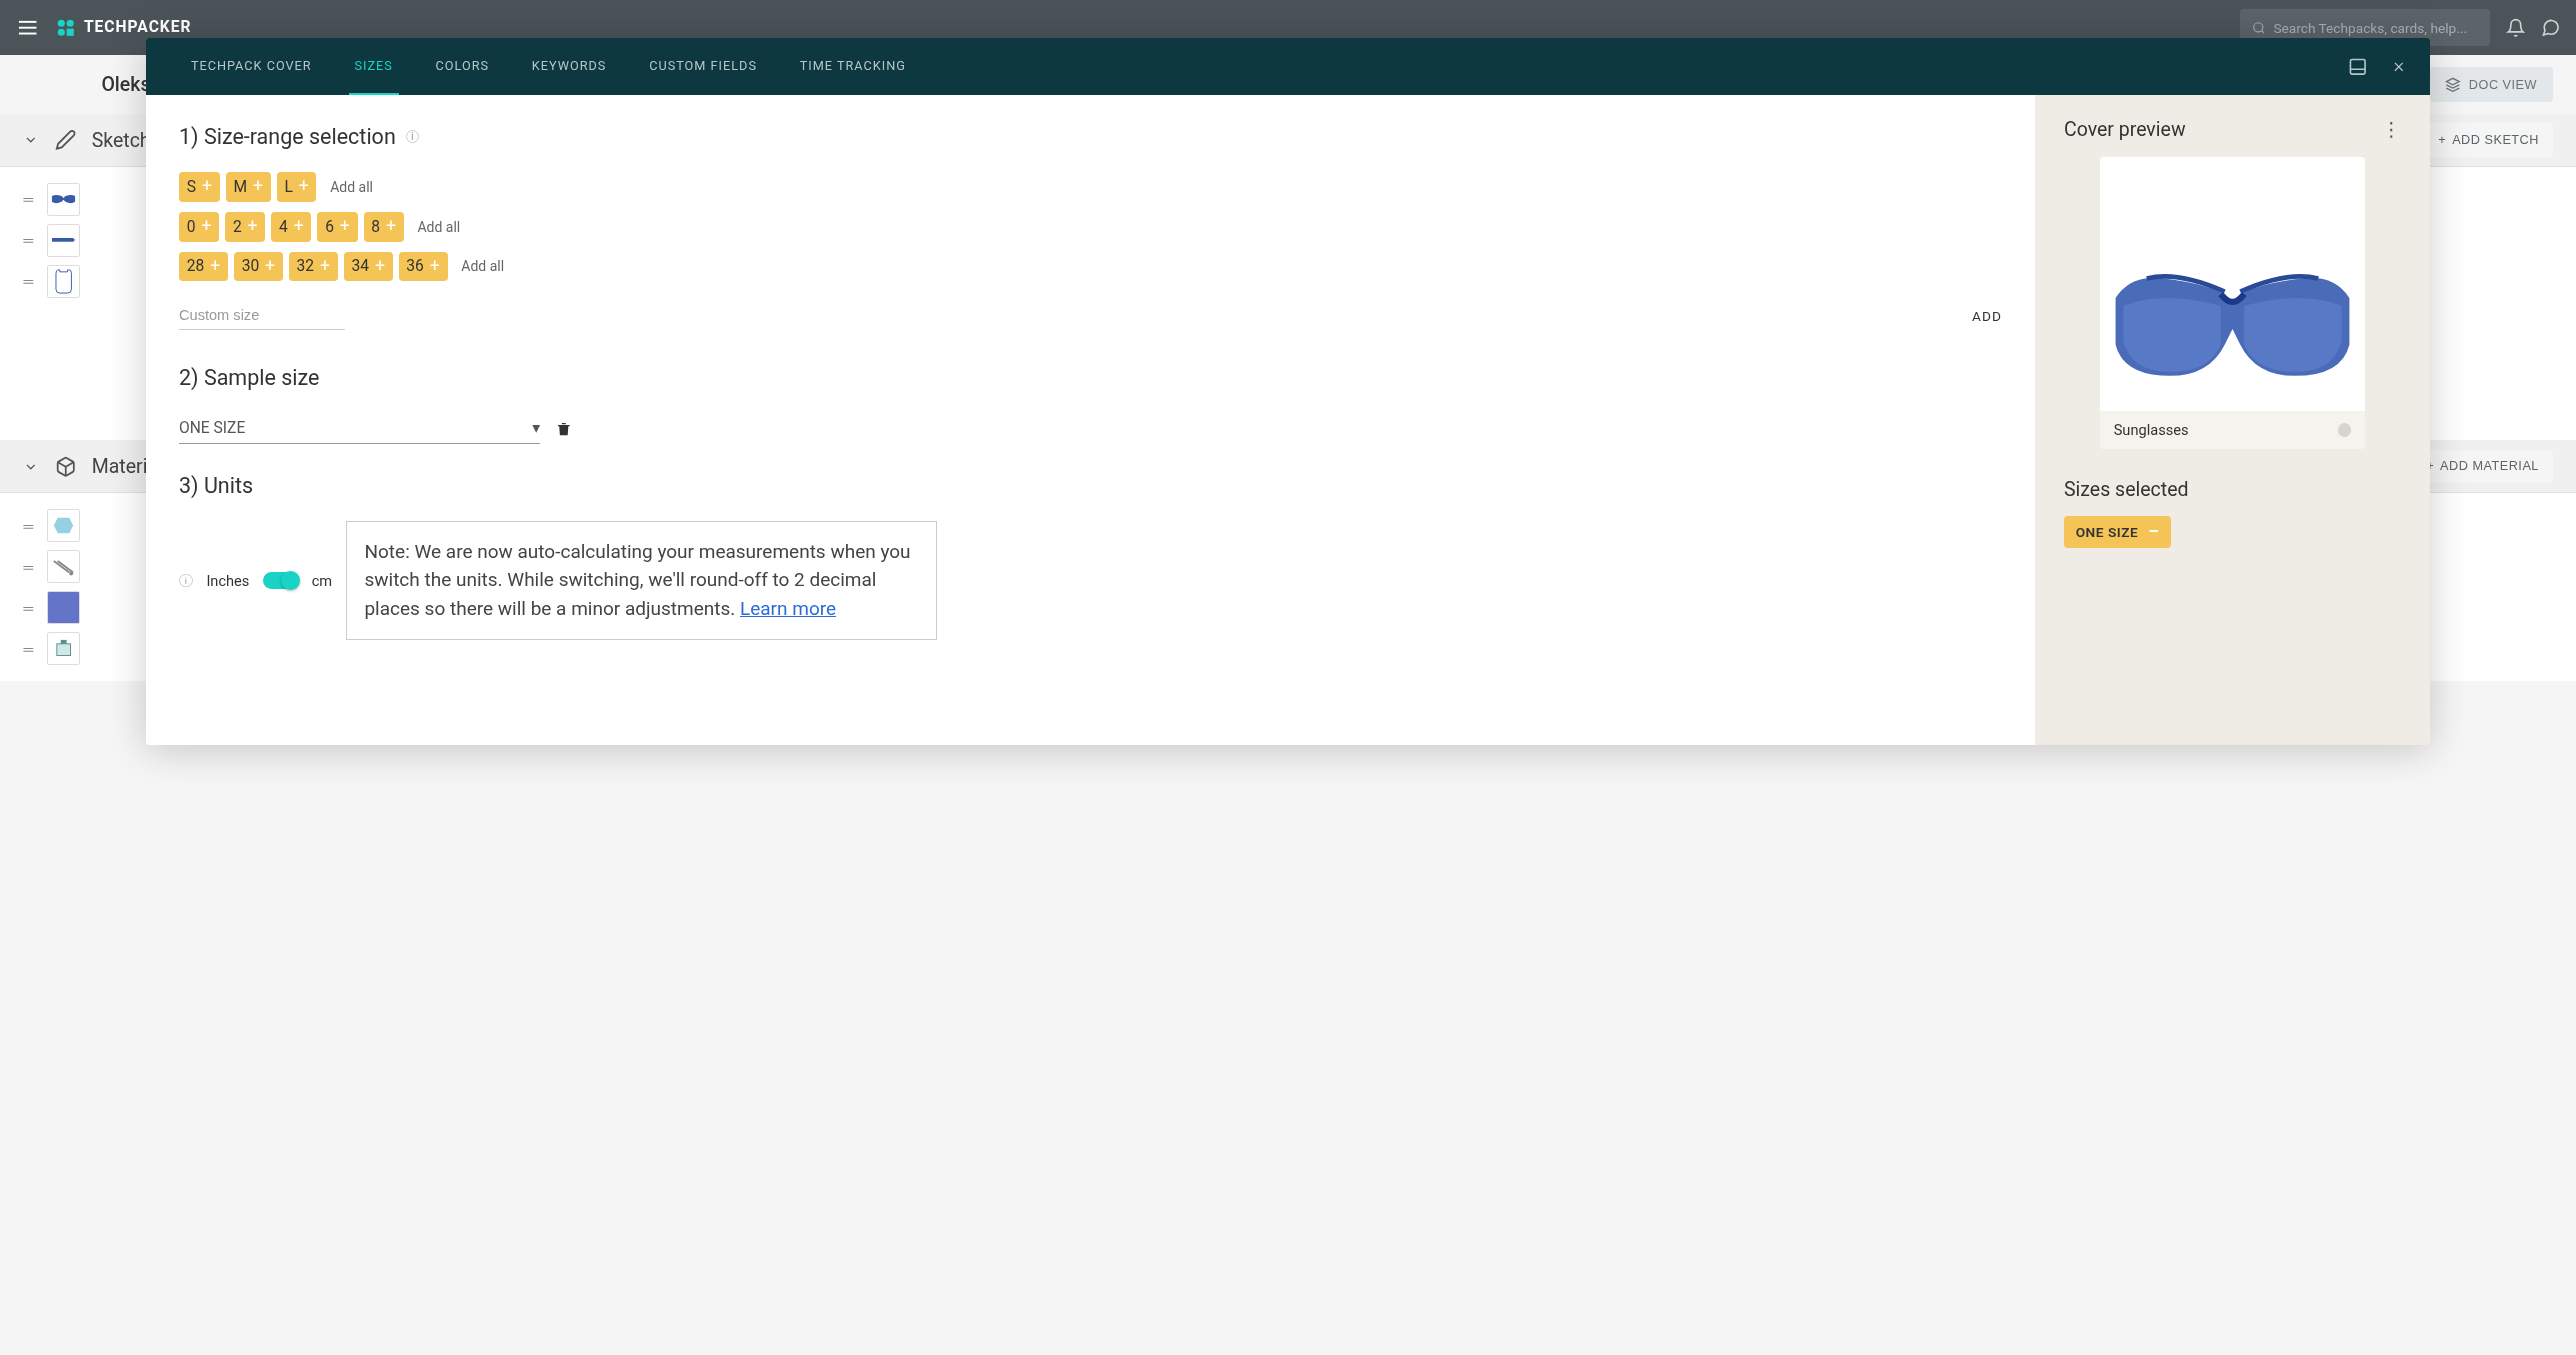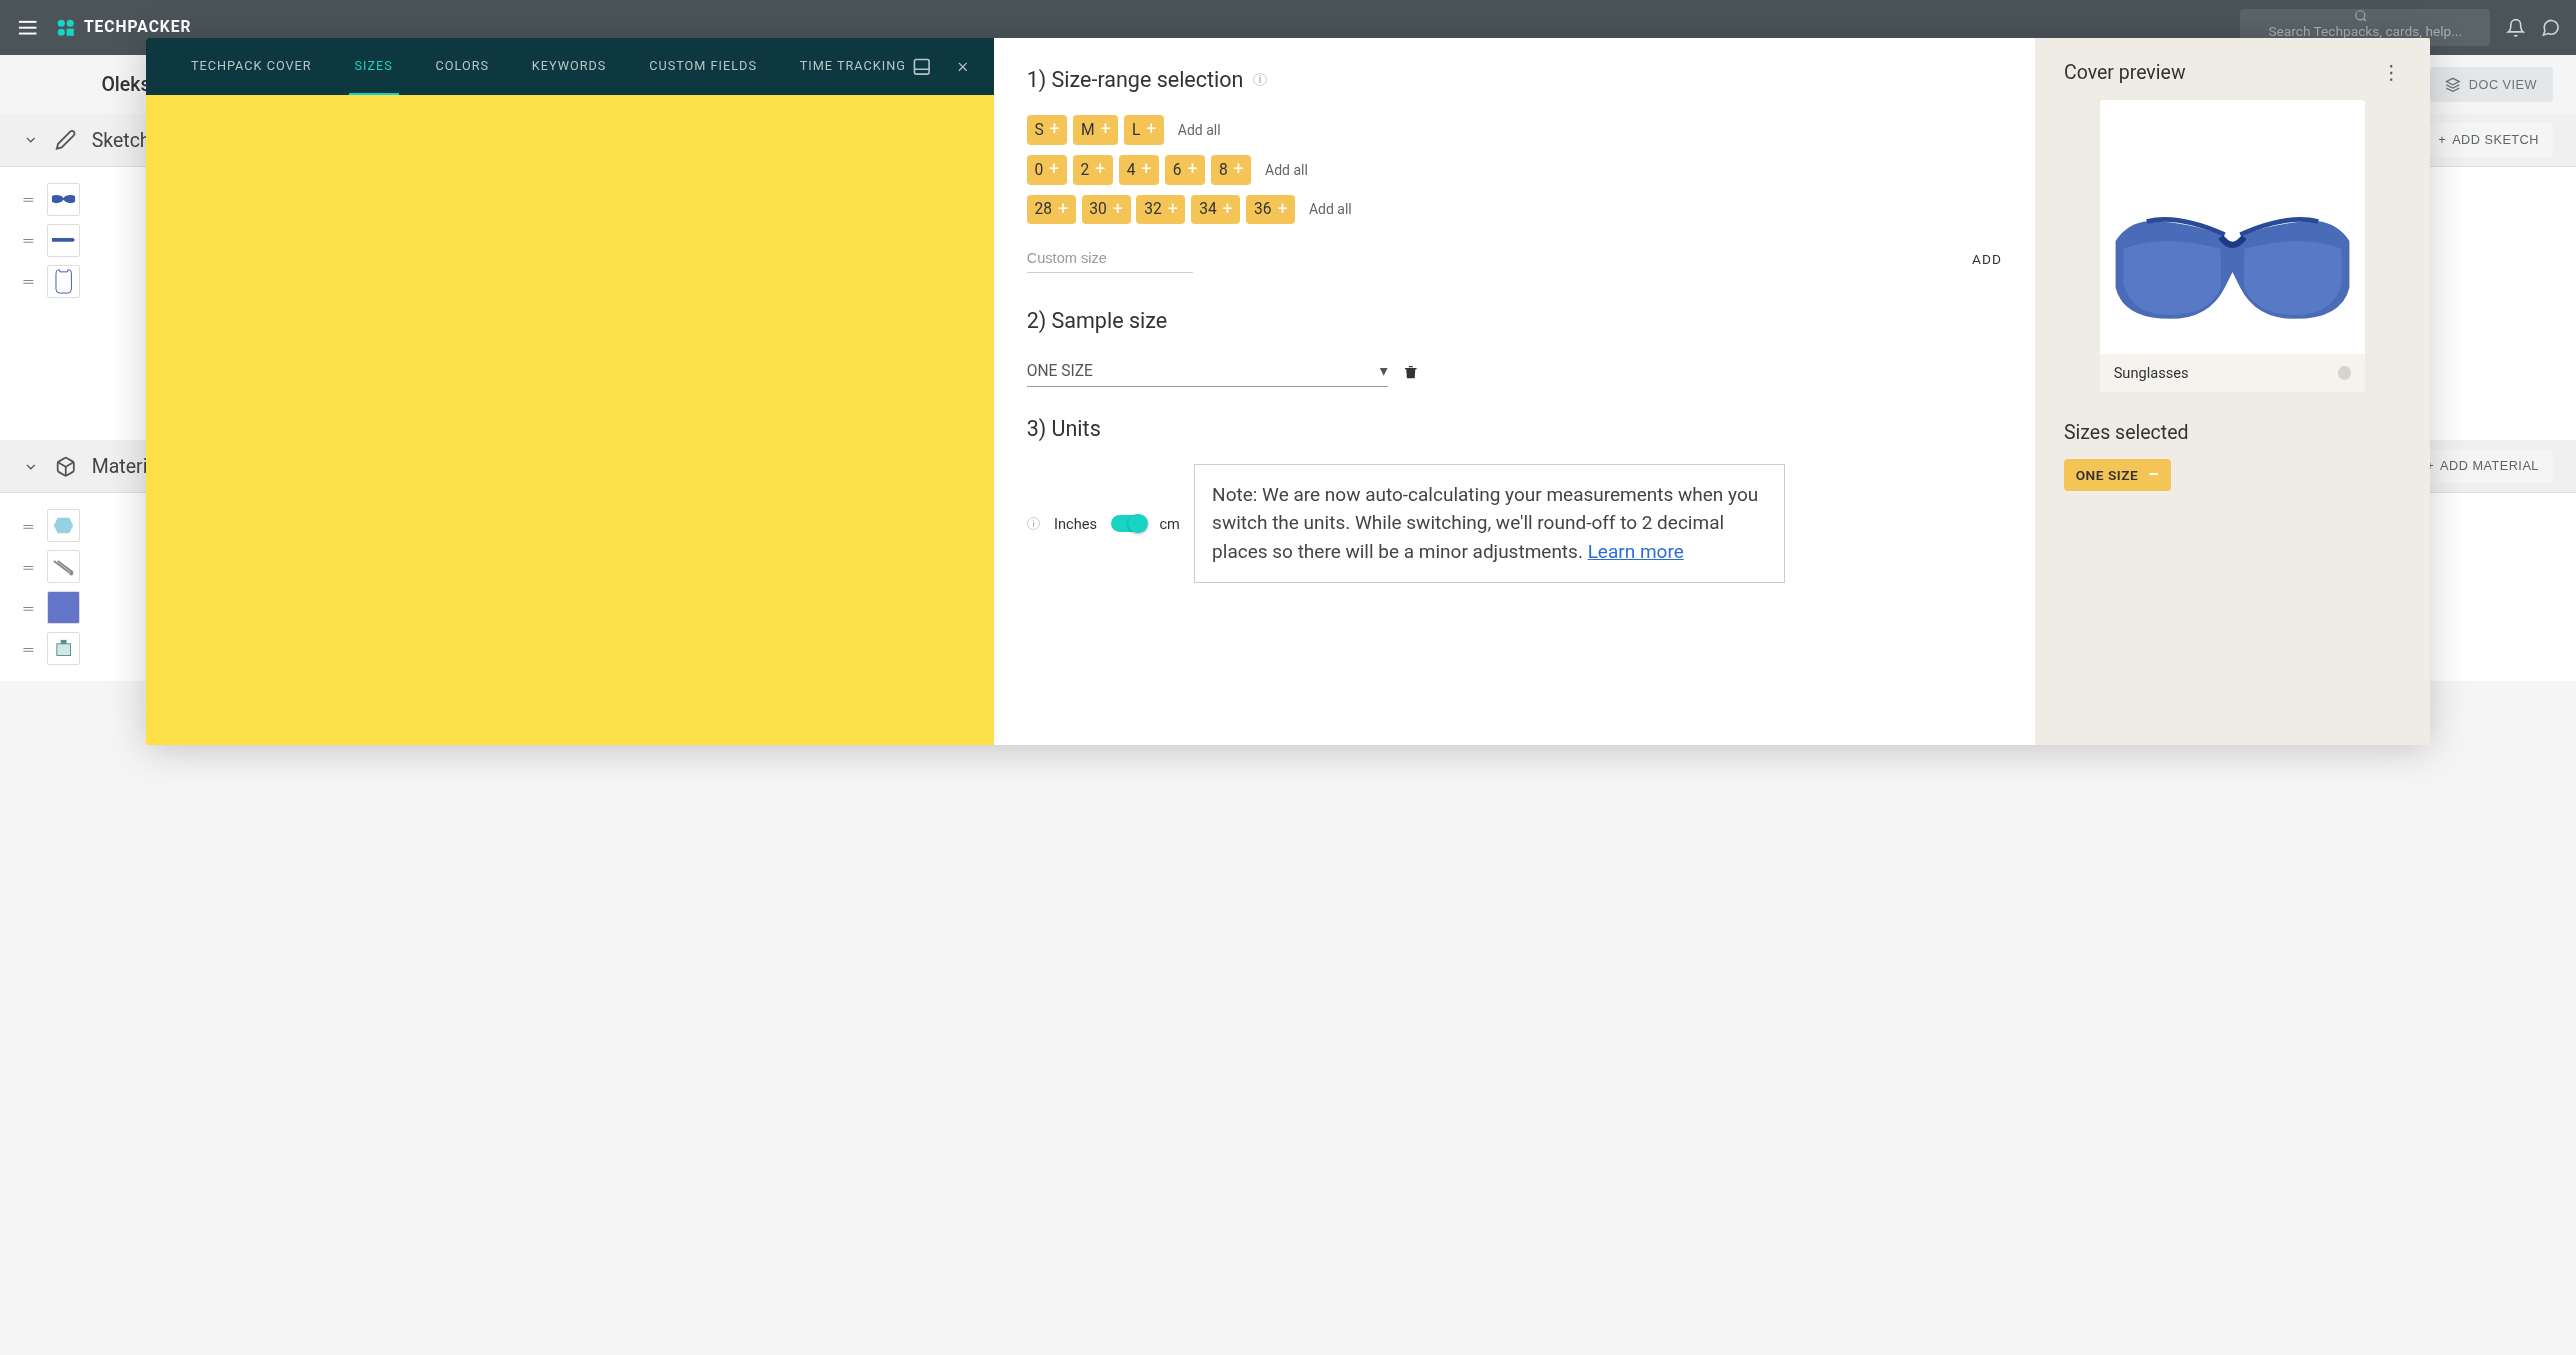--- a/index.html
+++ b/index.html
@@ -6,21 +6,21 @@
 body { font-family: -apple-system, BlinkMacSystemFont, 'Segoe UI', Roboto, sans-serif; background: #f5f5f5; overflow: hidden; }
 
 
 .top-header { background: #4a5459; height: 55px; display: flex; align-items: center; padding: 0 15.6px; justify-content: space-between; }
 .top-header-left { display: flex; align-items: center; gap: 15.6px; }
 .hamburger { color: #fff; cursor: pointer; }
 .logo-group { display: flex; align-items: center; gap: 7.8px; }
 .logo-icon { width: 21.5px; height: 21.5px; }
 .logo-text { color: #fff; font-weight: 700; letter-spacing: 1px; font-size: 15.6px; }
 .top-header-right { display: flex; align-items: center; gap: 15.6px; }
-.search-box { background: #5b6469; border-radius: 3.9px; height: 37px; width: 250px; display: flex; align-items: center; padding: 0 11.7px; color: #a8afb3; font-size: 13.7px; flex-direction: column; }
+.search-box { background: #5b6469; border-radius: 3.9px; height: 37px; width: 250px; display: flex; align-items: center; padding: 0 11.7px; color: #a8afb3; font-size: 13.7px; }
 .search-icon { margin-right: 7.8px; }
 .header-icon { color: #d0d4d6; cursor: pointer; }
 
 
 .secondary-header { background: #f5f5f5; height: 59px; display: flex; align-items: center; justify-content: space-between; padding: 0 23.4px; }
 .username { font-size: 19.5px; color: #333; font-weight: 500; margin-left: 78px; }
 .doc-view-btn { background: #e3e7e9; border: none; padding: 9.8px 15.6px; border-radius: 3.9px; color: #6a7478; font-size: 12.7px; letter-spacing: 0.5px; cursor: pointer; display: flex; align-items: center; gap: 7.8px; }
 
 
 .section-header { background: #f0f0f0; height: 53px; display: flex; align-items: center; justify-content: space-between; padding: 0 23.4px; border-bottom: 1px solid #e0e0e0; }
@@ -31,21 +31,21 @@
 .add-btn { background: #f5f5f5; border: none; padding: 9.8px 13.7px; border-radius: 3.9px; color: #5a6469; font-size: 12.7px; letter-spacing: 0.5px; cursor: pointer; display: flex; align-items: center; gap: 5.9px; }
 
 .card-list { background: #fff; padding: 11.7px 23.4px; }
 .card-item { display: flex; align-items: center; gap: 13.7px; height: 41px; }
 .drag-handle { color: #888; cursor: grab; font-size: 13.7px; }
 .card-thumb { width: 33px; height: 33px; border: 1px solid #ddd; border-radius: 2px; background: #fff; display: flex; align-items: center; justify-content: center; }
 
 .spacer { height: 127px; background: #fff; }
 
 
-.modal-backdrop { position: fixed; top: 38px; left: 146px; right: 146px; bottom: 0; background: #fde047; box-shadow: 0 3.9px 39px rgba(0,0,0,0.2); display: flex; flex-direction: row; z-index: 100; border-radius: 2px; overflow: hidden; max-height: 707px; }
+.modal-backdrop { position: fixed; top: 38px; left: 146px; right: 146px; bottom: 0; background: #bef264; box-shadow: 0 3.9px 39px rgba(0,0,0,0.2); display: flex; flex-direction: column; z-index: 100; border-radius: 2px; overflow: hidden; max-height: 707px; }
 
 .modal-tabs { background: #0d3840; height: 57px; display: flex; align-items: center; justify-content: space-between; padding: 0 23.4px; }
 .tab-list { display: flex; gap: 31px; margin-left: 15.6px; }
 .tab { color: #b8c5c8; font-size: 12.7px; letter-spacing: 1px; padding: 19.5px 5.9px; cursor: pointer; border-bottom: 2.9px solid transparent; }
 .tab.active { color: #19d3c5; border-bottom-color: #19d3c5; }
 .tab-right { display: flex; align-items: center; gap: 23.4px; }
 .tab-icon { color: #b8c5c8; cursor: pointer; }
 
 .modal-body { display: flex; flex: 1; overflow: hidden; }
 .modal-left { flex: 1; padding: 29px 33px; overflow-y: auto; background: #fff; }

